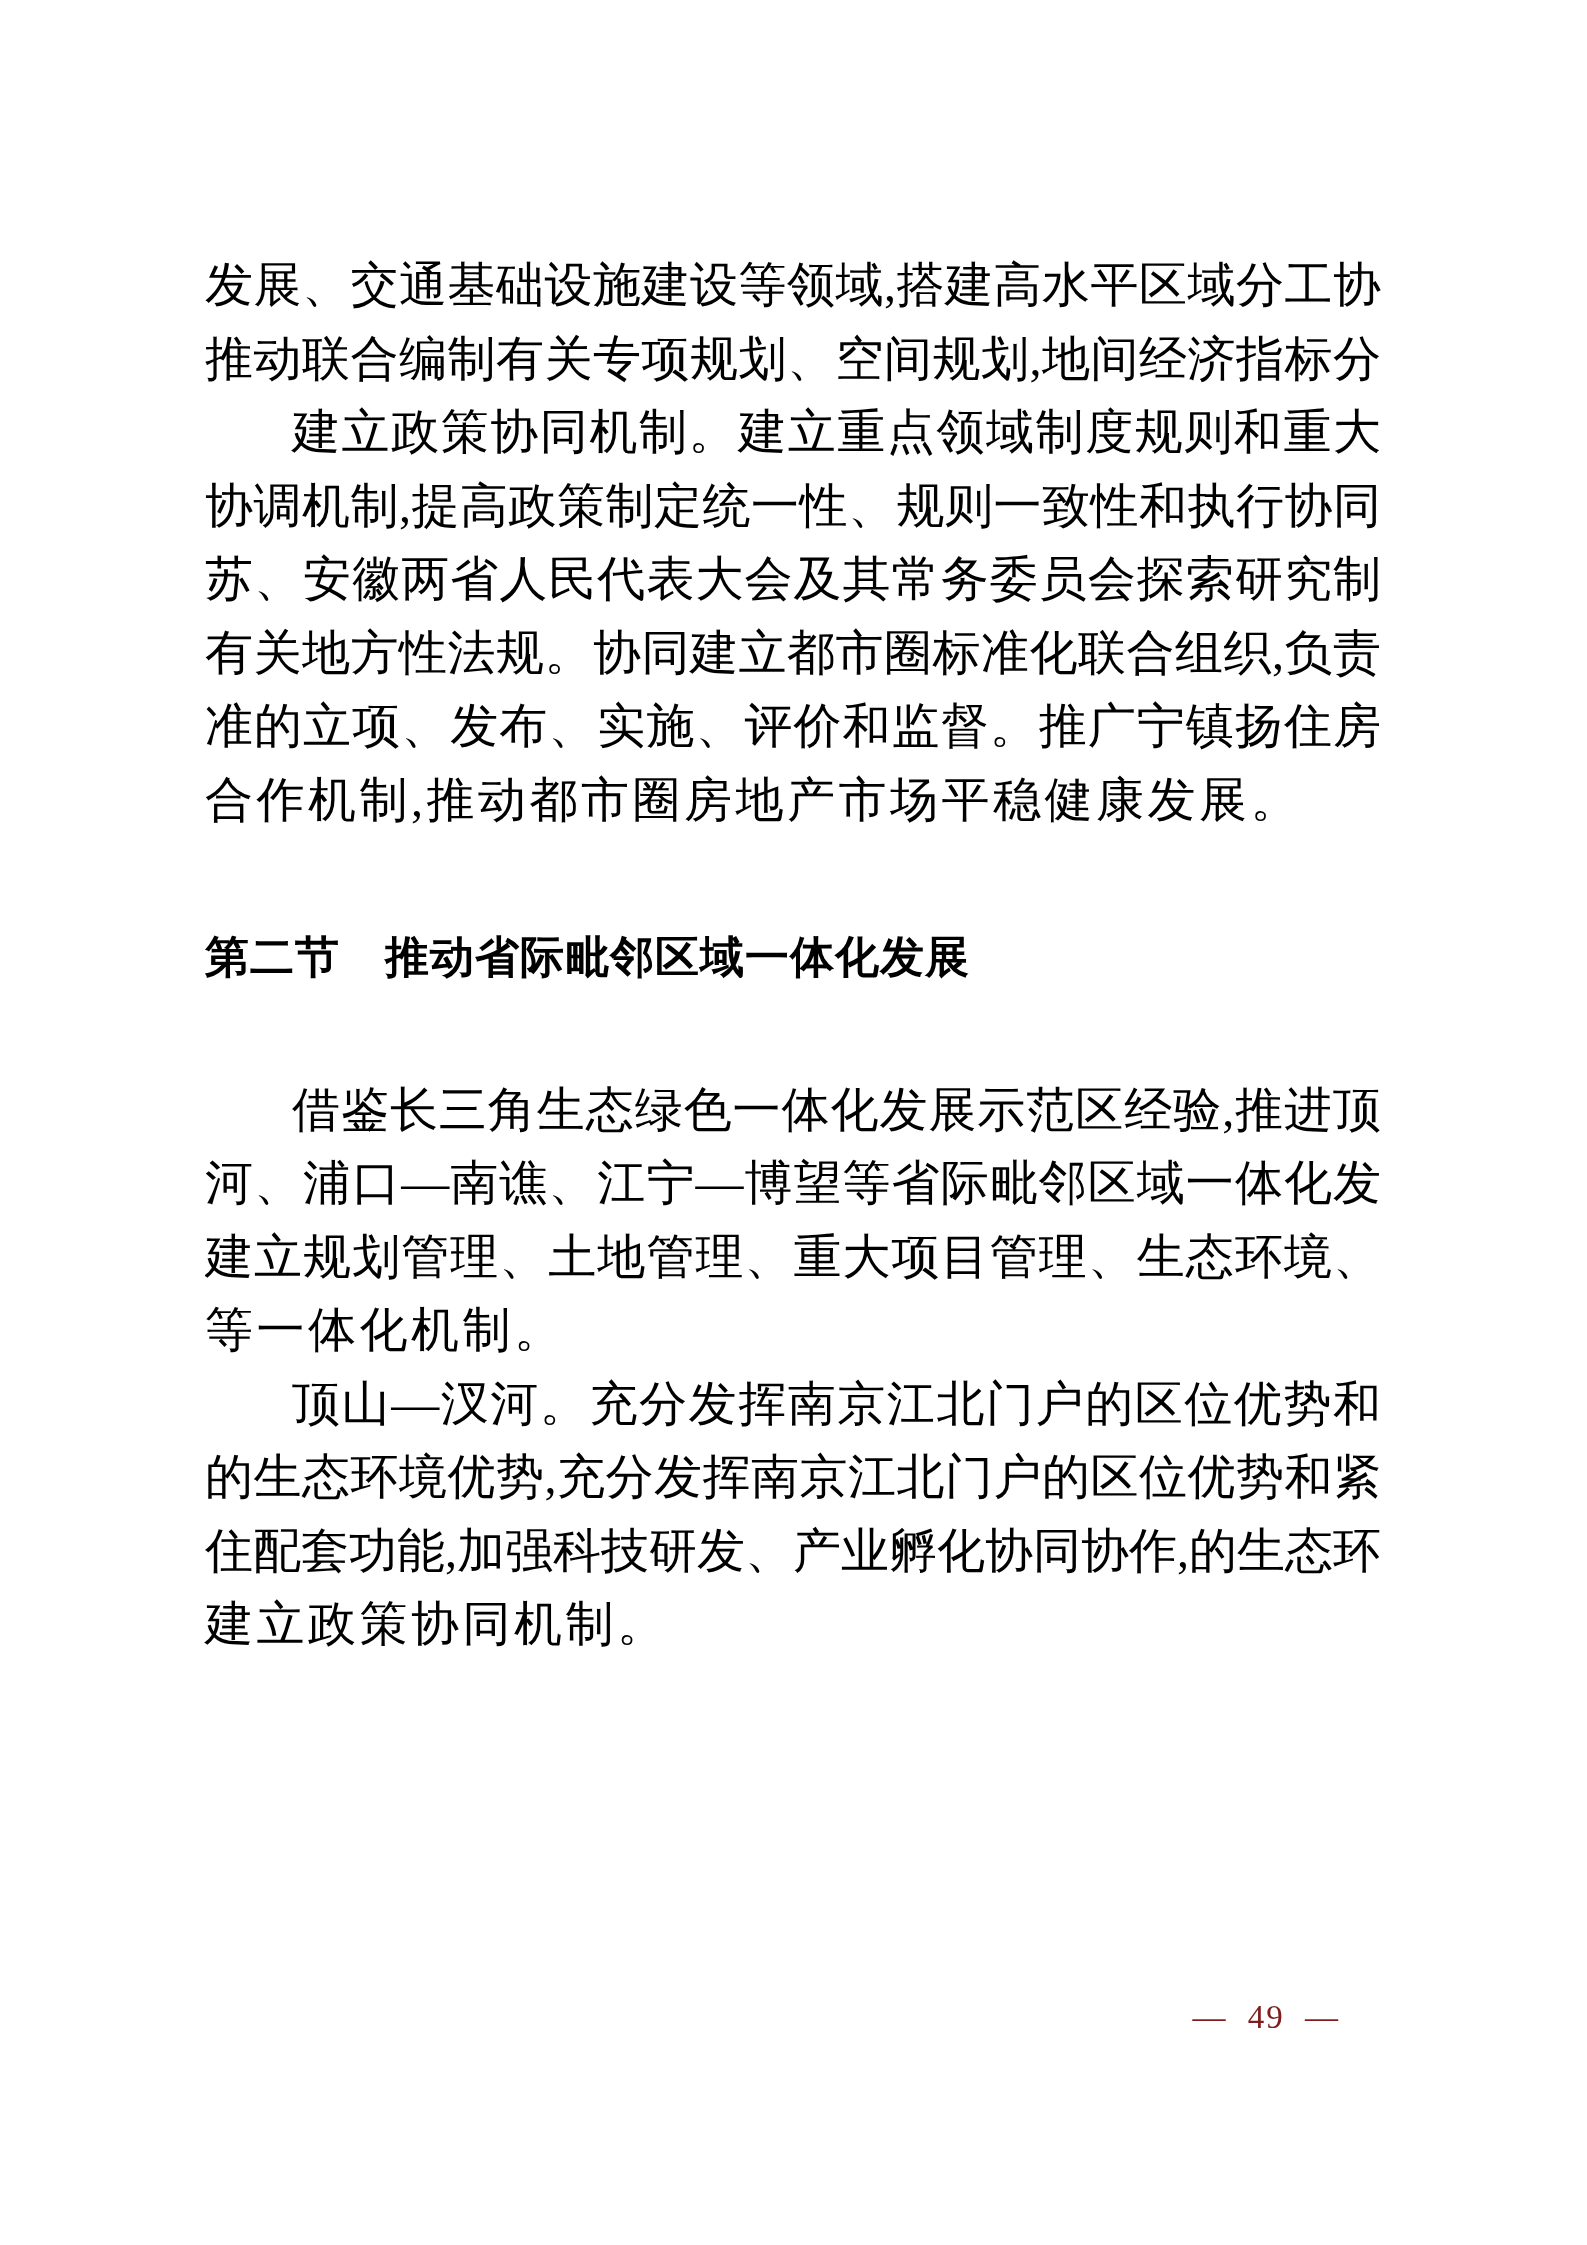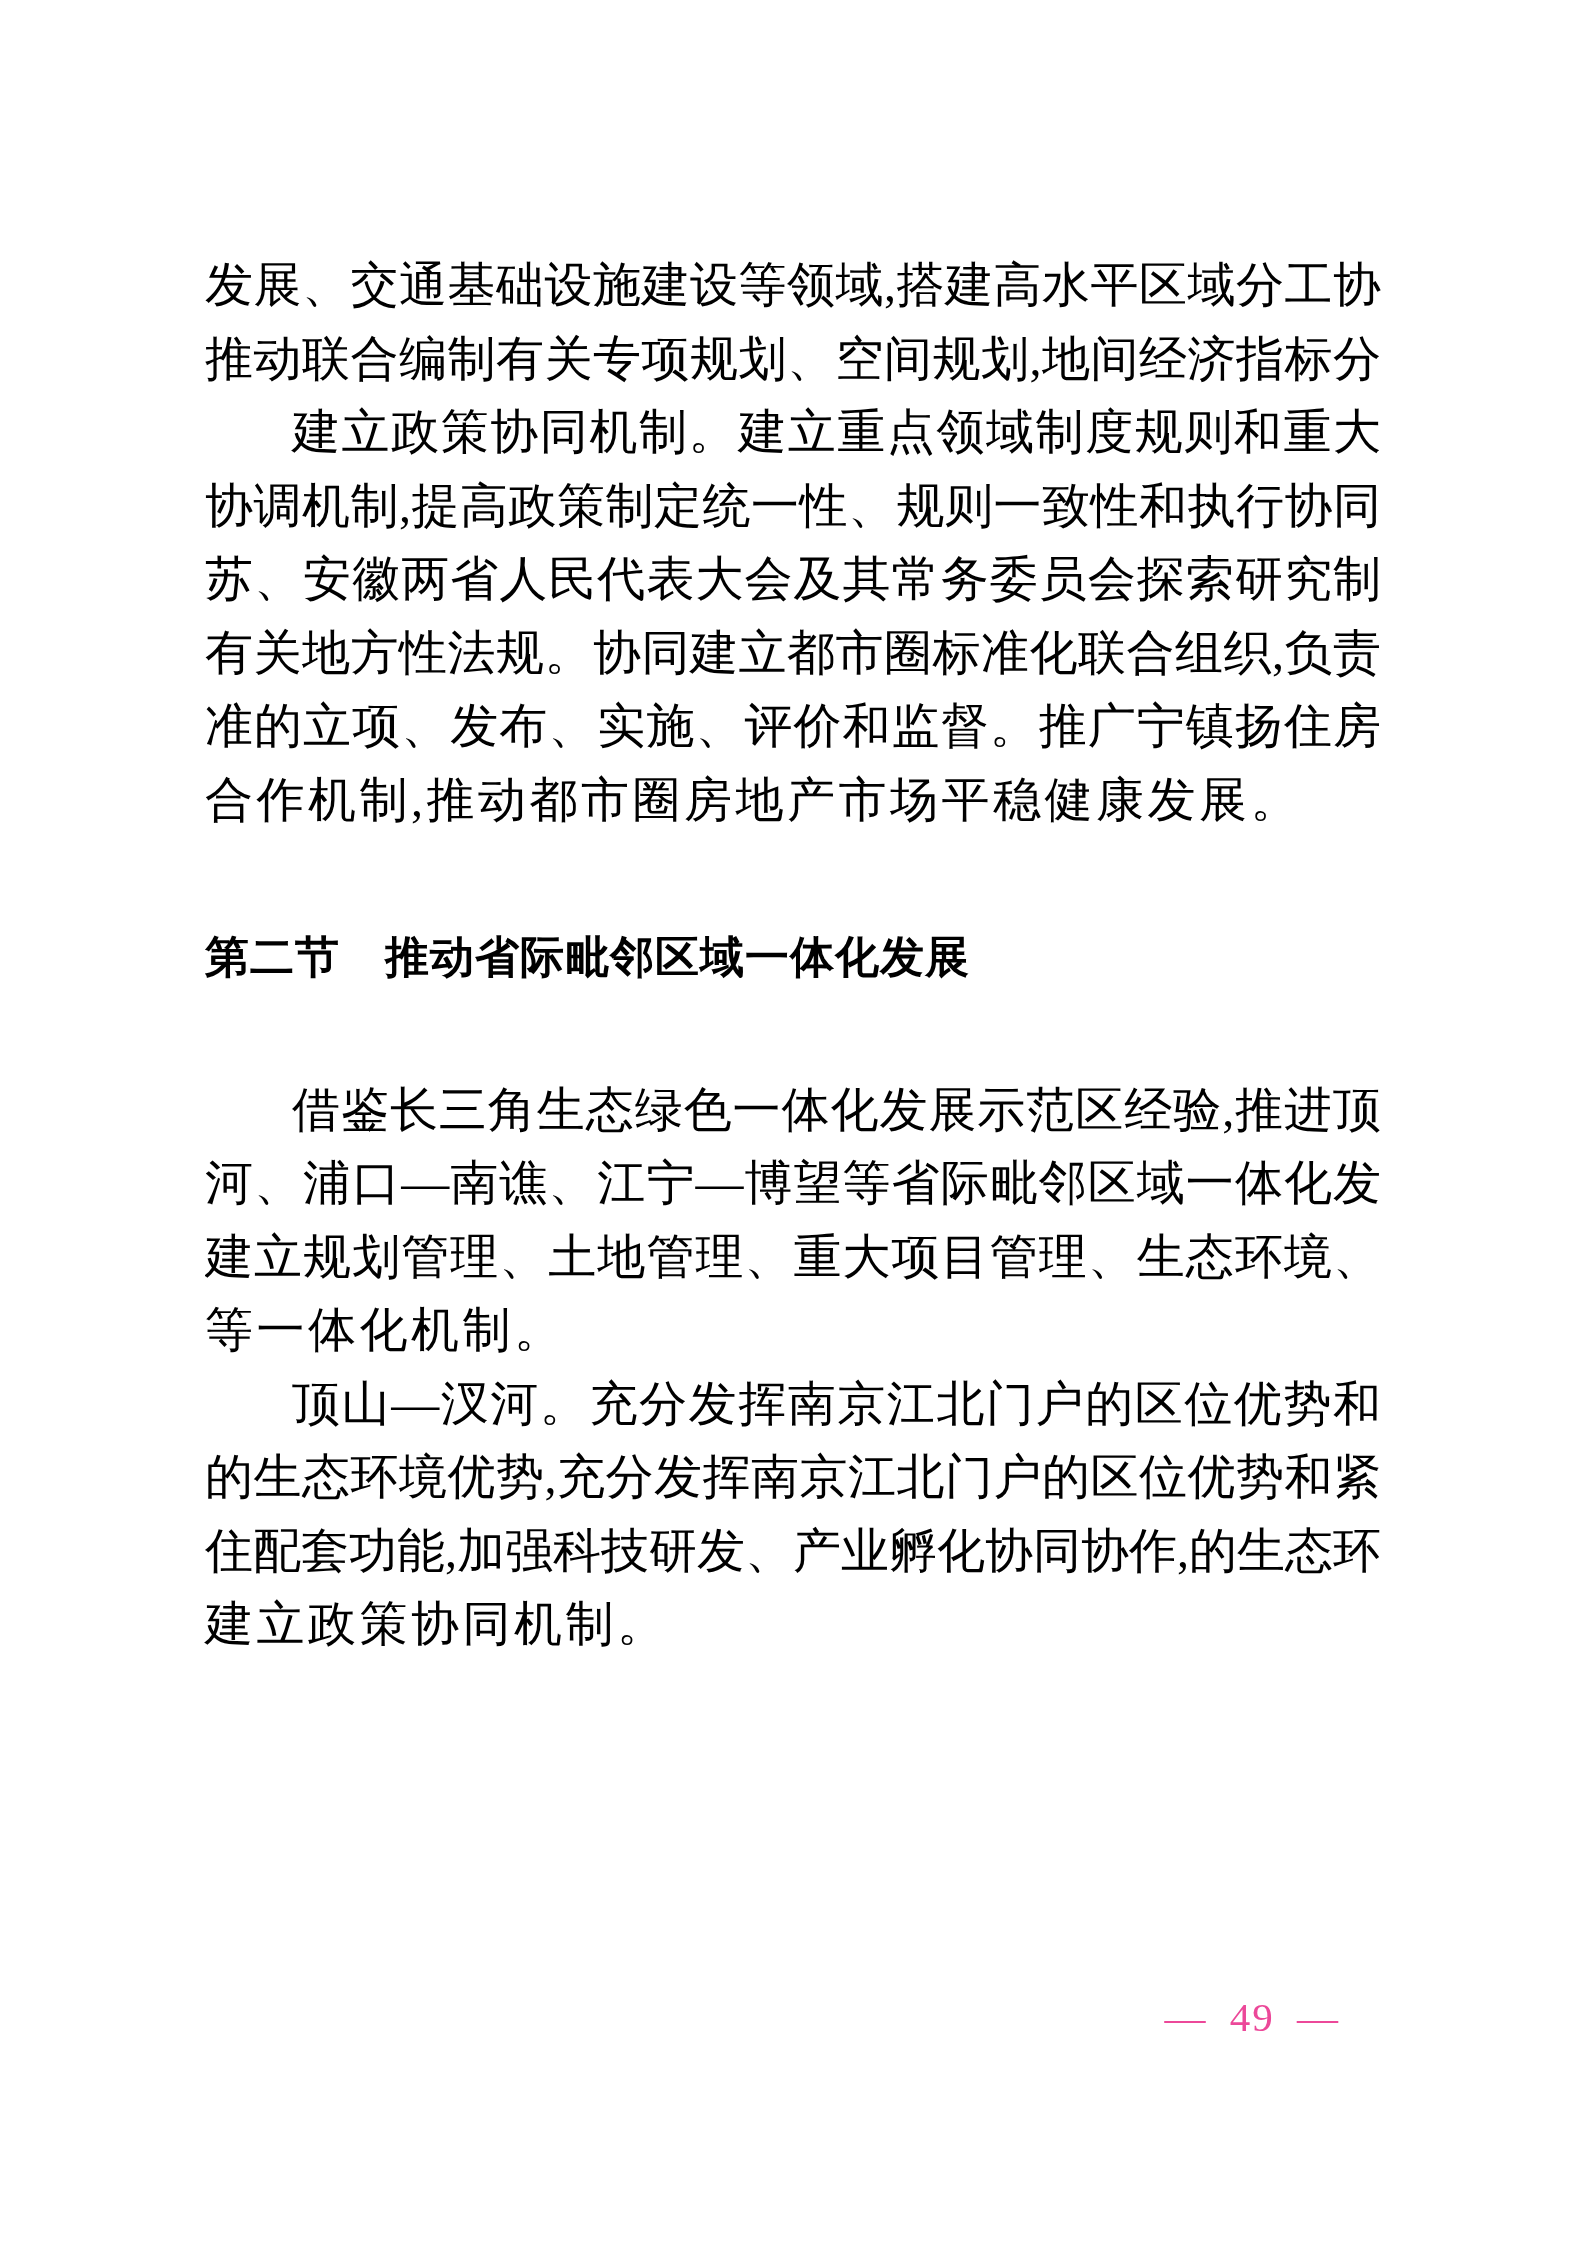--- a/index.html
+++ b/index.html
@@ -51,25 +51,25 @@
     margin: 85px 0 78px 0;
     font-size: 44px;
     font-weight: 700;
     letter-spacing: 1px;
     text-align: left;
   }
   .page-number {
     position: absolute;
     top: 1993px;
     right: 247px;
-    font-size: 41px;
+    font-size: 33px;
     line-height: 48px;
     letter-spacing: 2px;
     word-spacing: 10px;
-    color: #ec4899;
+    color: #7f1d1d;
   }
 </style>
 </head>
 <body>
 
 <div class="page">
   <main class="doc-body" id="doc-body">
       <div class="para">
         <div class="line fill">发展、交通基础设施建设等领域,搭建高水平区域分工协作体系,</div>
         <div class="line fill">推动联合编制有关专项规划、空间规划,地间经济指标分算机制。</div>

